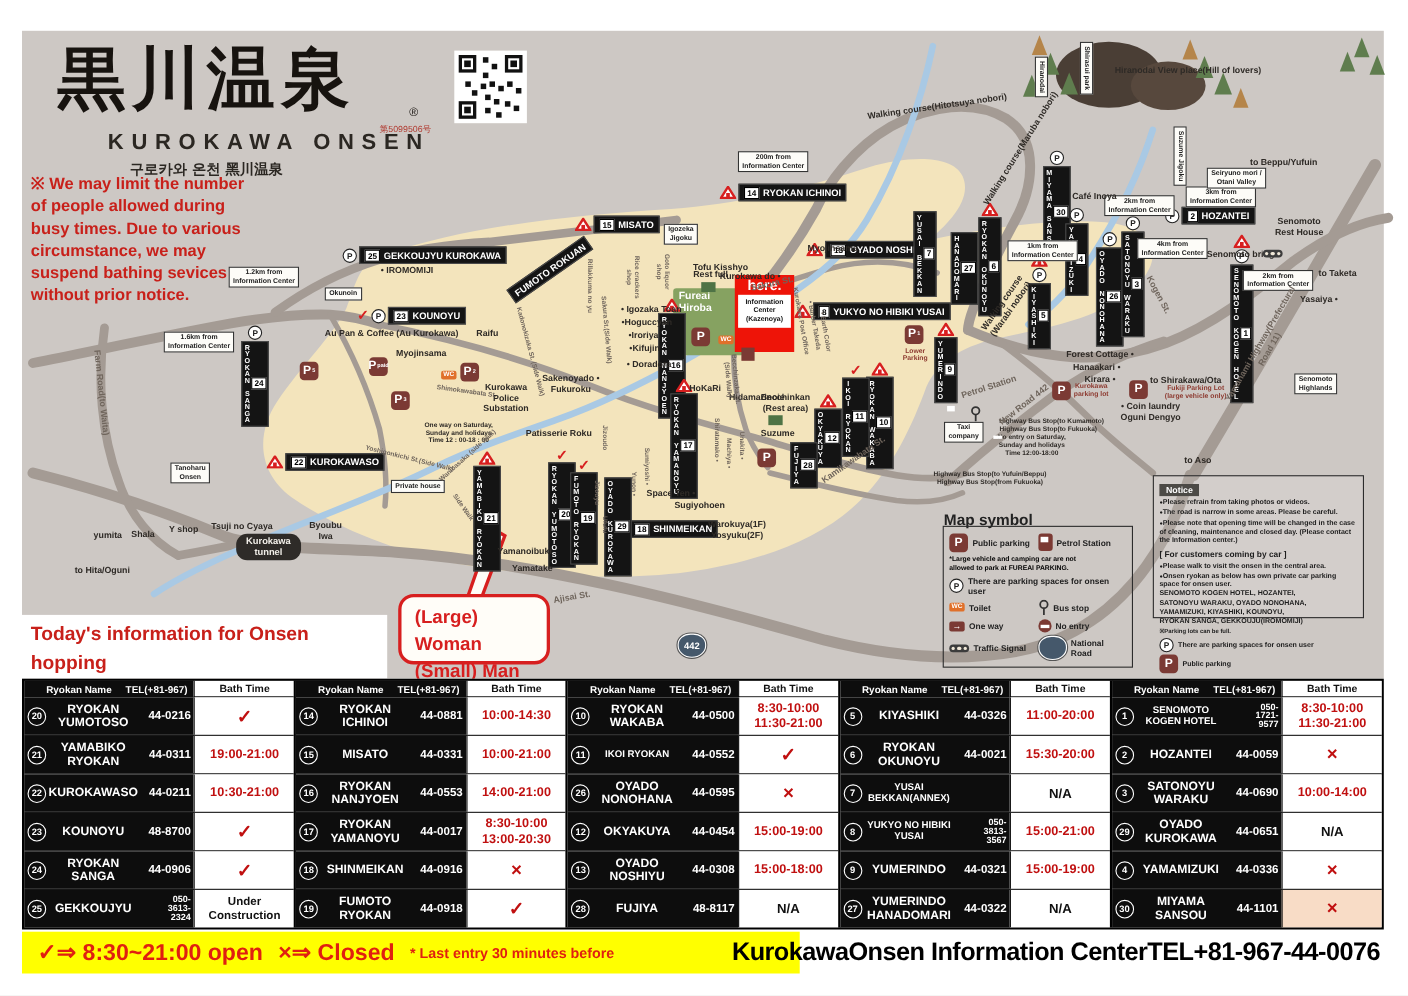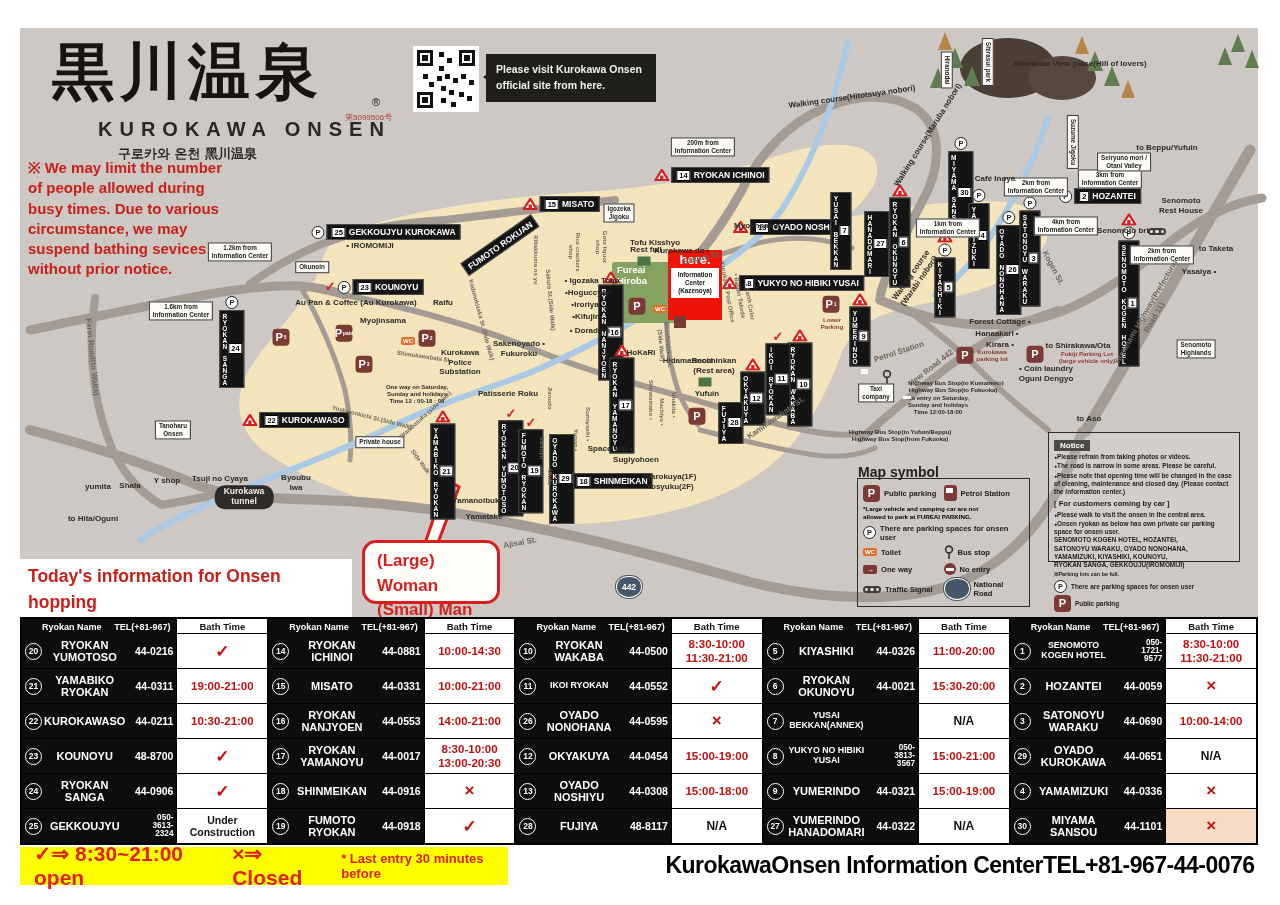--- a/index.html
+++ b/index.html
@@ -90,21 +90,21 @@
   .nm.sm{font-size:8.8px;}
   .tel{width:46px;text-align:right;font-size:10.5px;font-weight:bold;flex:none;white-space:pre-line;line-height:1.0;}
   .tel.sm{font-size:8.2px;}
   .bcell{width:37%;background:#fff;display:flex;align-items:center;justify-content:center;border-left:1.5px solid #000;box-sizing:border-box;}
   .bcell.hl{background:#f8dcc6;}
   .bv-mark{color:#c01010;font-size:17px;font-weight:bold;}
   .bv-time{color:#c01010;font-size:11.5px;font-weight:bold;white-space:pre-line;text-align:center;line-height:1.25;}
   .bv-na{color:#111;font-size:12px;font-weight:bold;}
   .bv-uc{color:#111;font-size:10.5px;font-weight:bold;white-space:pre-line;text-align:center;line-height:1.15;}
   
-  #ybar{position:absolute;left:20px;top:847px;width:488px;height:38px;background:#ffff00;display:flex;align-items:center;gap:14px;padding-left:14px;box-sizing:border-box;}
+  #ybar{position:absolute;left:20px;top:847px;width:707px;height:38px;background:#ffff00;display:flex;align-items:center;gap:14px;padding-left:14px;box-sizing:border-box;}
   #ybar .big{color:#e02010;font-size:21px;font-weight:bold;}
   #ybar .small{color:#e02010;font-size:13px;font-weight:bold;}
   #infocenter{position:absolute;left:660px;top:846px;width:600px;height:38px;display:flex;align-items:center;justify-content:center;color:#000;font-size:23px;font-weight:bold;letter-spacing:-0.5px;white-space:nowrap;}
 </style>
 </head>
 <body>
 
 <div id="page">
   <div id="paper"></div>
 
@@ -185,22 +185,20 @@
         <rect x="28" y="40" width="5" height="5" fill="#111"></rect>
       <rect x="36" y="44" width="5" height="5" fill="#111"></rect>
         <rect x="46" y="46" width="5" height="5" fill="#111"></rect>
         <rect x="54" y="50" width="5" height="5" fill="#111"></rect>
       <rect x="28" y="52" width="5" height="5" fill="#111"></rect>
         <rect x="38" y="56" width="5" height="5" fill="#111"></rect>
         <rect x="10" y="28" width="5" height="5" fill="#111"></rect>
       <rect x="16" y="36" width="5" height="5" fill="#111"></rect>
     </svg>
   </div>
-  <div class="abs" id="qrnote">Please visit Kurokawa Onsen
-official site from here.</div>
 
   <div class="abs" id="fureai">Fureai
 Hiroba</div>
   <div class="abs" id="herebox">
     <span id="heretxt">here.</span>
     <div id="hereinner">Information
 Center
 (Kazenoya)</div>
   </div>
 
@@ -342,21 +340,21 @@
       <div class="ml sg" style="left: 988px; top: 62px; transform: translate(-50%, -50%) rotate(90deg);">Shirasui park</div>
       <div class="ml sg" style="left: 1073px; top: 142px; transform: translate(-50%, -50%) rotate(90deg);">Suzume Jigoku</div>
       <div class="ml pl" style="left: 655px; top: 243px;">Tofu Kisshyo</div>
       <div class="ml pl" style="left: 757px; top: 226px;">Myojinsama</div>
       <div class="ml pl" style="left: 682px; top: 251px;">Kurokawa do •</div>
       <div class="ml pl" style="left: 646px; top: 250px;">Rest full</div>
       <div class="ml pl" style="left: 714px; top: 330px; margin-top: 36px;">Becchinkan
 (Rest area)</div>
       <div class="ml pl" style="left: 641px; top: 353px;">HoKaRi</div>
       <div class="ml pl" style="left: 688px; top: 361px;">Hidamarinoie</div>
-      <div class="ml pl" style="left: 707px; top: 394px;">Yufuin</div>
+      <div class="ml pl" style="left: 707px; top: 394px;">Suzume</div>
       <div class="ml pl" style="left: 443px; top: 303px;">Raifu</div>
       <div class="ml pl" style="left: 460px; top: 362px;">Kurokawa
 Police
 Substation</div>
       <div class="ml pl" style="left: 519px; top: 349px;">Sakenoyado •
 Fukuroku</div>
       <div class="ml pl" style="left: 592px; top: 281px;">• Igozaka Toan</div>
       <div class="ml pl" style="left: 588px; top: 293px;">•Hoguccyan</div>
       <div class="ml pl" style="left: 585px; top: 305px;">•Iroriya</div>
       <div class="ml pl" style="left: 586px; top: 317px;">•Kifujin</div>

